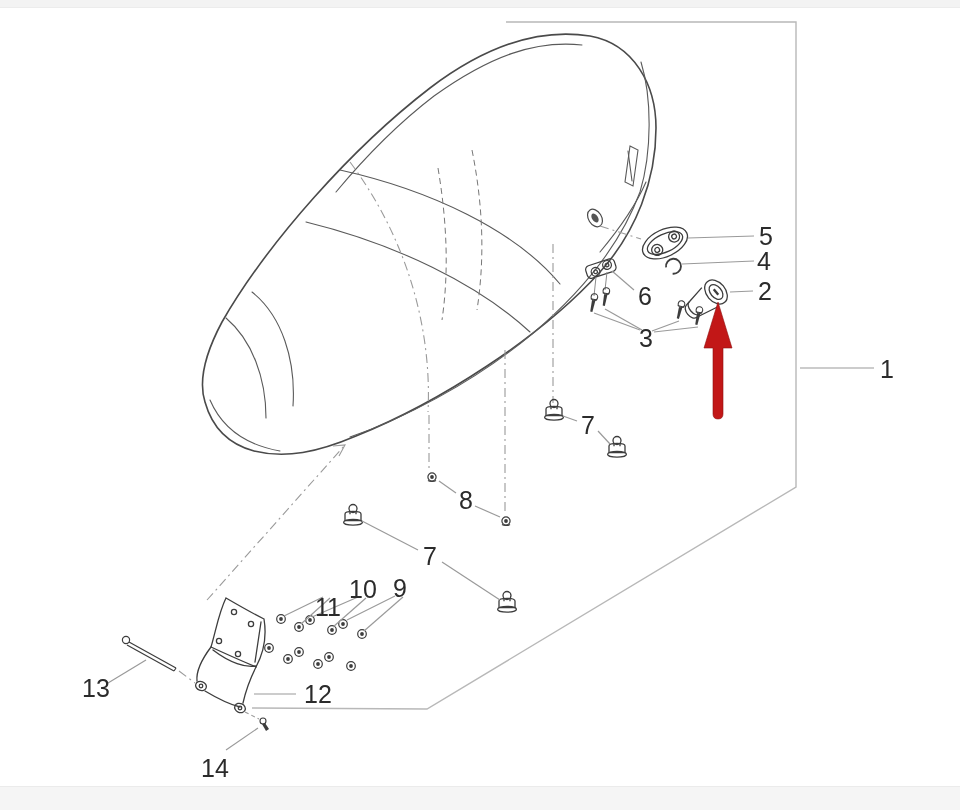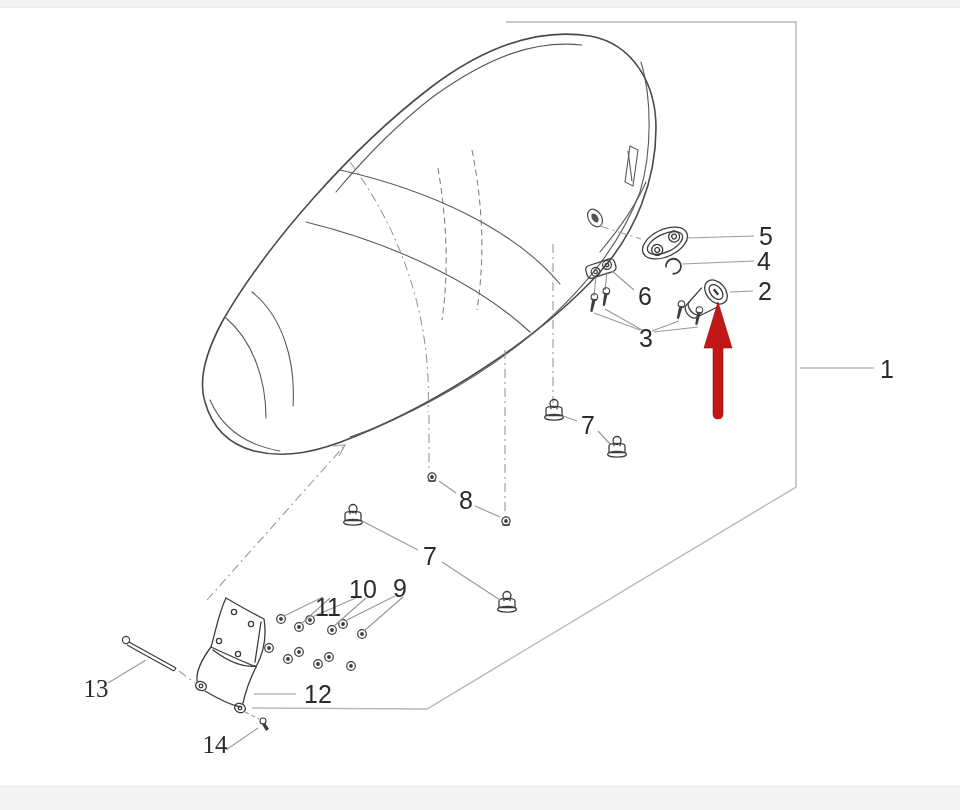--- a/index.html
+++ b/index.html
@@ -231,18 +231,18 @@
   <span class="callout" style="left:764px;top:261px;">4</span>
   <span class="callout" style="left:766px;top:236px;">5</span>
   <span class="callout" style="left:645px;top:296px;">6</span>
   <span class="callout" style="left:588px;top:425px;">7</span>
   <span class="callout" style="left:430px;top:556px;">7</span>
   <span class="callout" style="left:466px;top:500px;">8</span>
   <span class="callout" style="left:400px;top:588px;">9</span>
   <span class="callout" style="left:363px;top:589px;">10</span>
   <span class="callout" style="left:328px;top:607px;">11</span>
   <span class="callout" style="left:318px;top:694px;">12</span>
-  <span class="callout" style="left:96px;top:688px;font-family:Liberation Serif, serif;">13</span>
-  <span class="callout" style="left:215px;top:744px;font-family:Liberation Serif, serif;">14</span>
+  <span class="callout" style="left:96px;top:688px;">13</span>
+  <span class="callout" style="left:215px;top:768px;">14</span>
 
   <div class="strip-top"></div>
   <div class="strip-bottom"></div>
 </div>
 
 </body></html>

